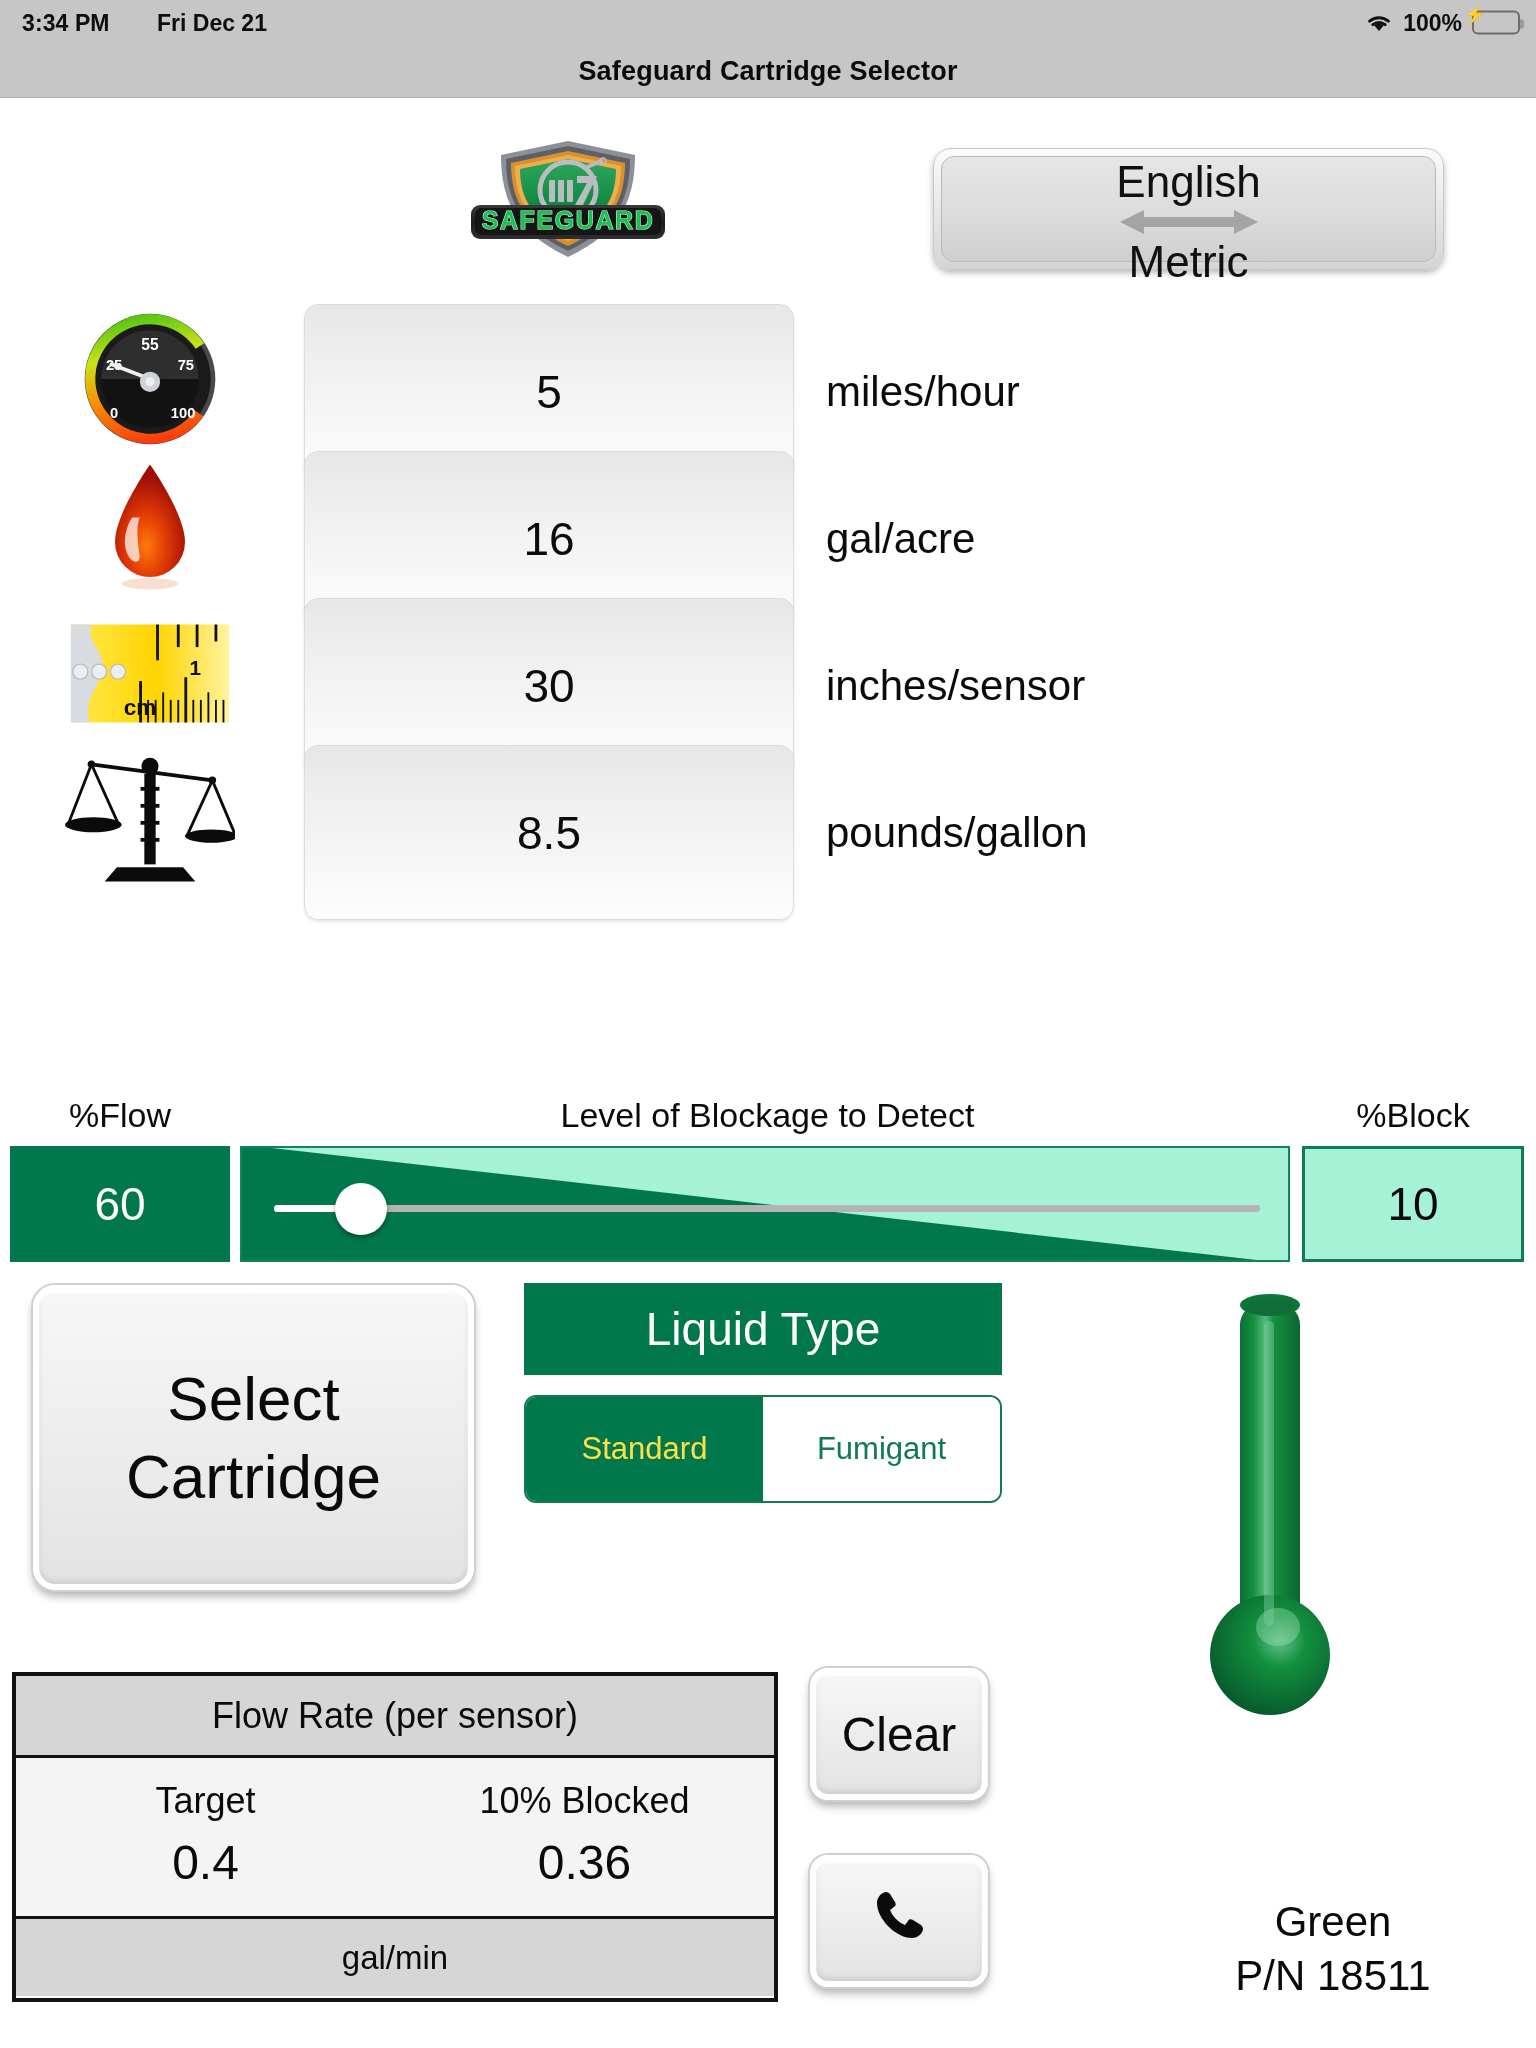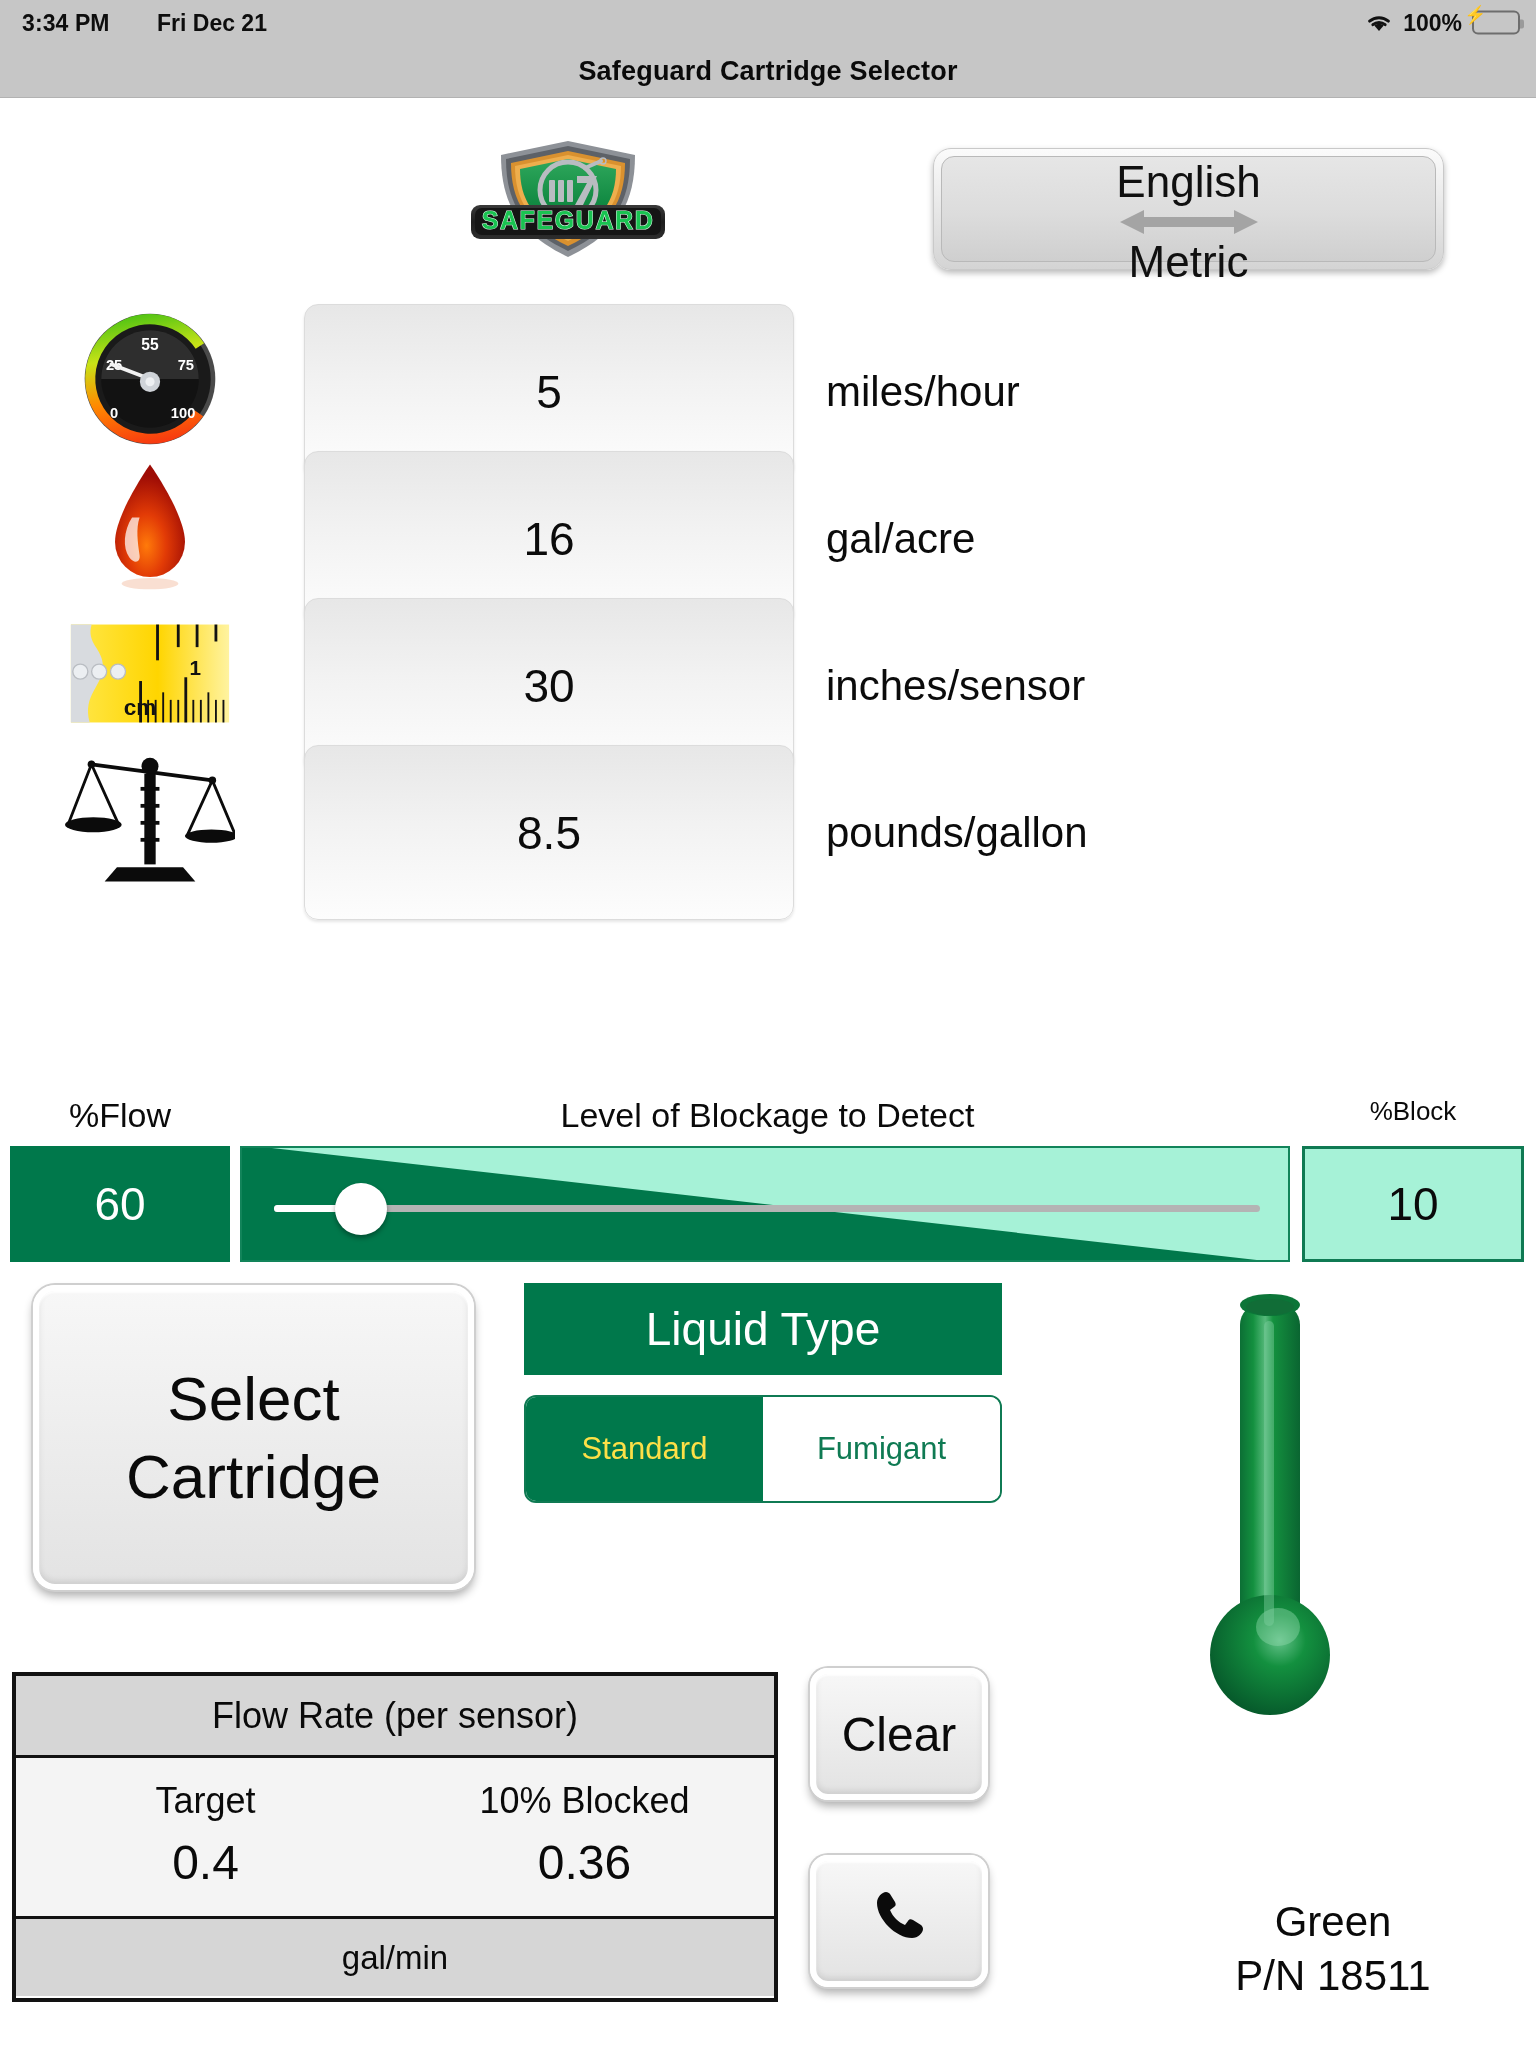--- a/index.html
+++ b/index.html
@@ -110,21 +110,21 @@
   .pct-flow-label {
     position: absolute; left: 10px; top: 1096px; width: 220px;
     text-align: center; font-size: 34px; color: #0a0a0a;
   }
   .blockage-label {
     position: absolute; left: 240px; top: 1096px; width: 1055px;
     text-align: center; font-size: 34px; color: #0a0a0a;
   }
   .pct-block-label {
     position: absolute; left: 1300px; top: 1096px; width: 226px;
-    text-align: center; font-size: 26px; color: #0a0a0a;
+    text-align: center; font-size: 34px; color: #0a0a0a;
   }
   .flow-box {
     position: absolute; left: 10px; top: 1146px; width: 220px; height: 116px;
     background: #00784b;
     display: flex; align-items: center; justify-content: center;
   }
   .flow-box .val { font-size: 46px; color: #ffffff; }
   .block-box {
     position: absolute; left: 1302px; top: 1146px; width: 222px; height: 116px;
     background: #a6f2d7; border: 3px solid #0f7a53;

